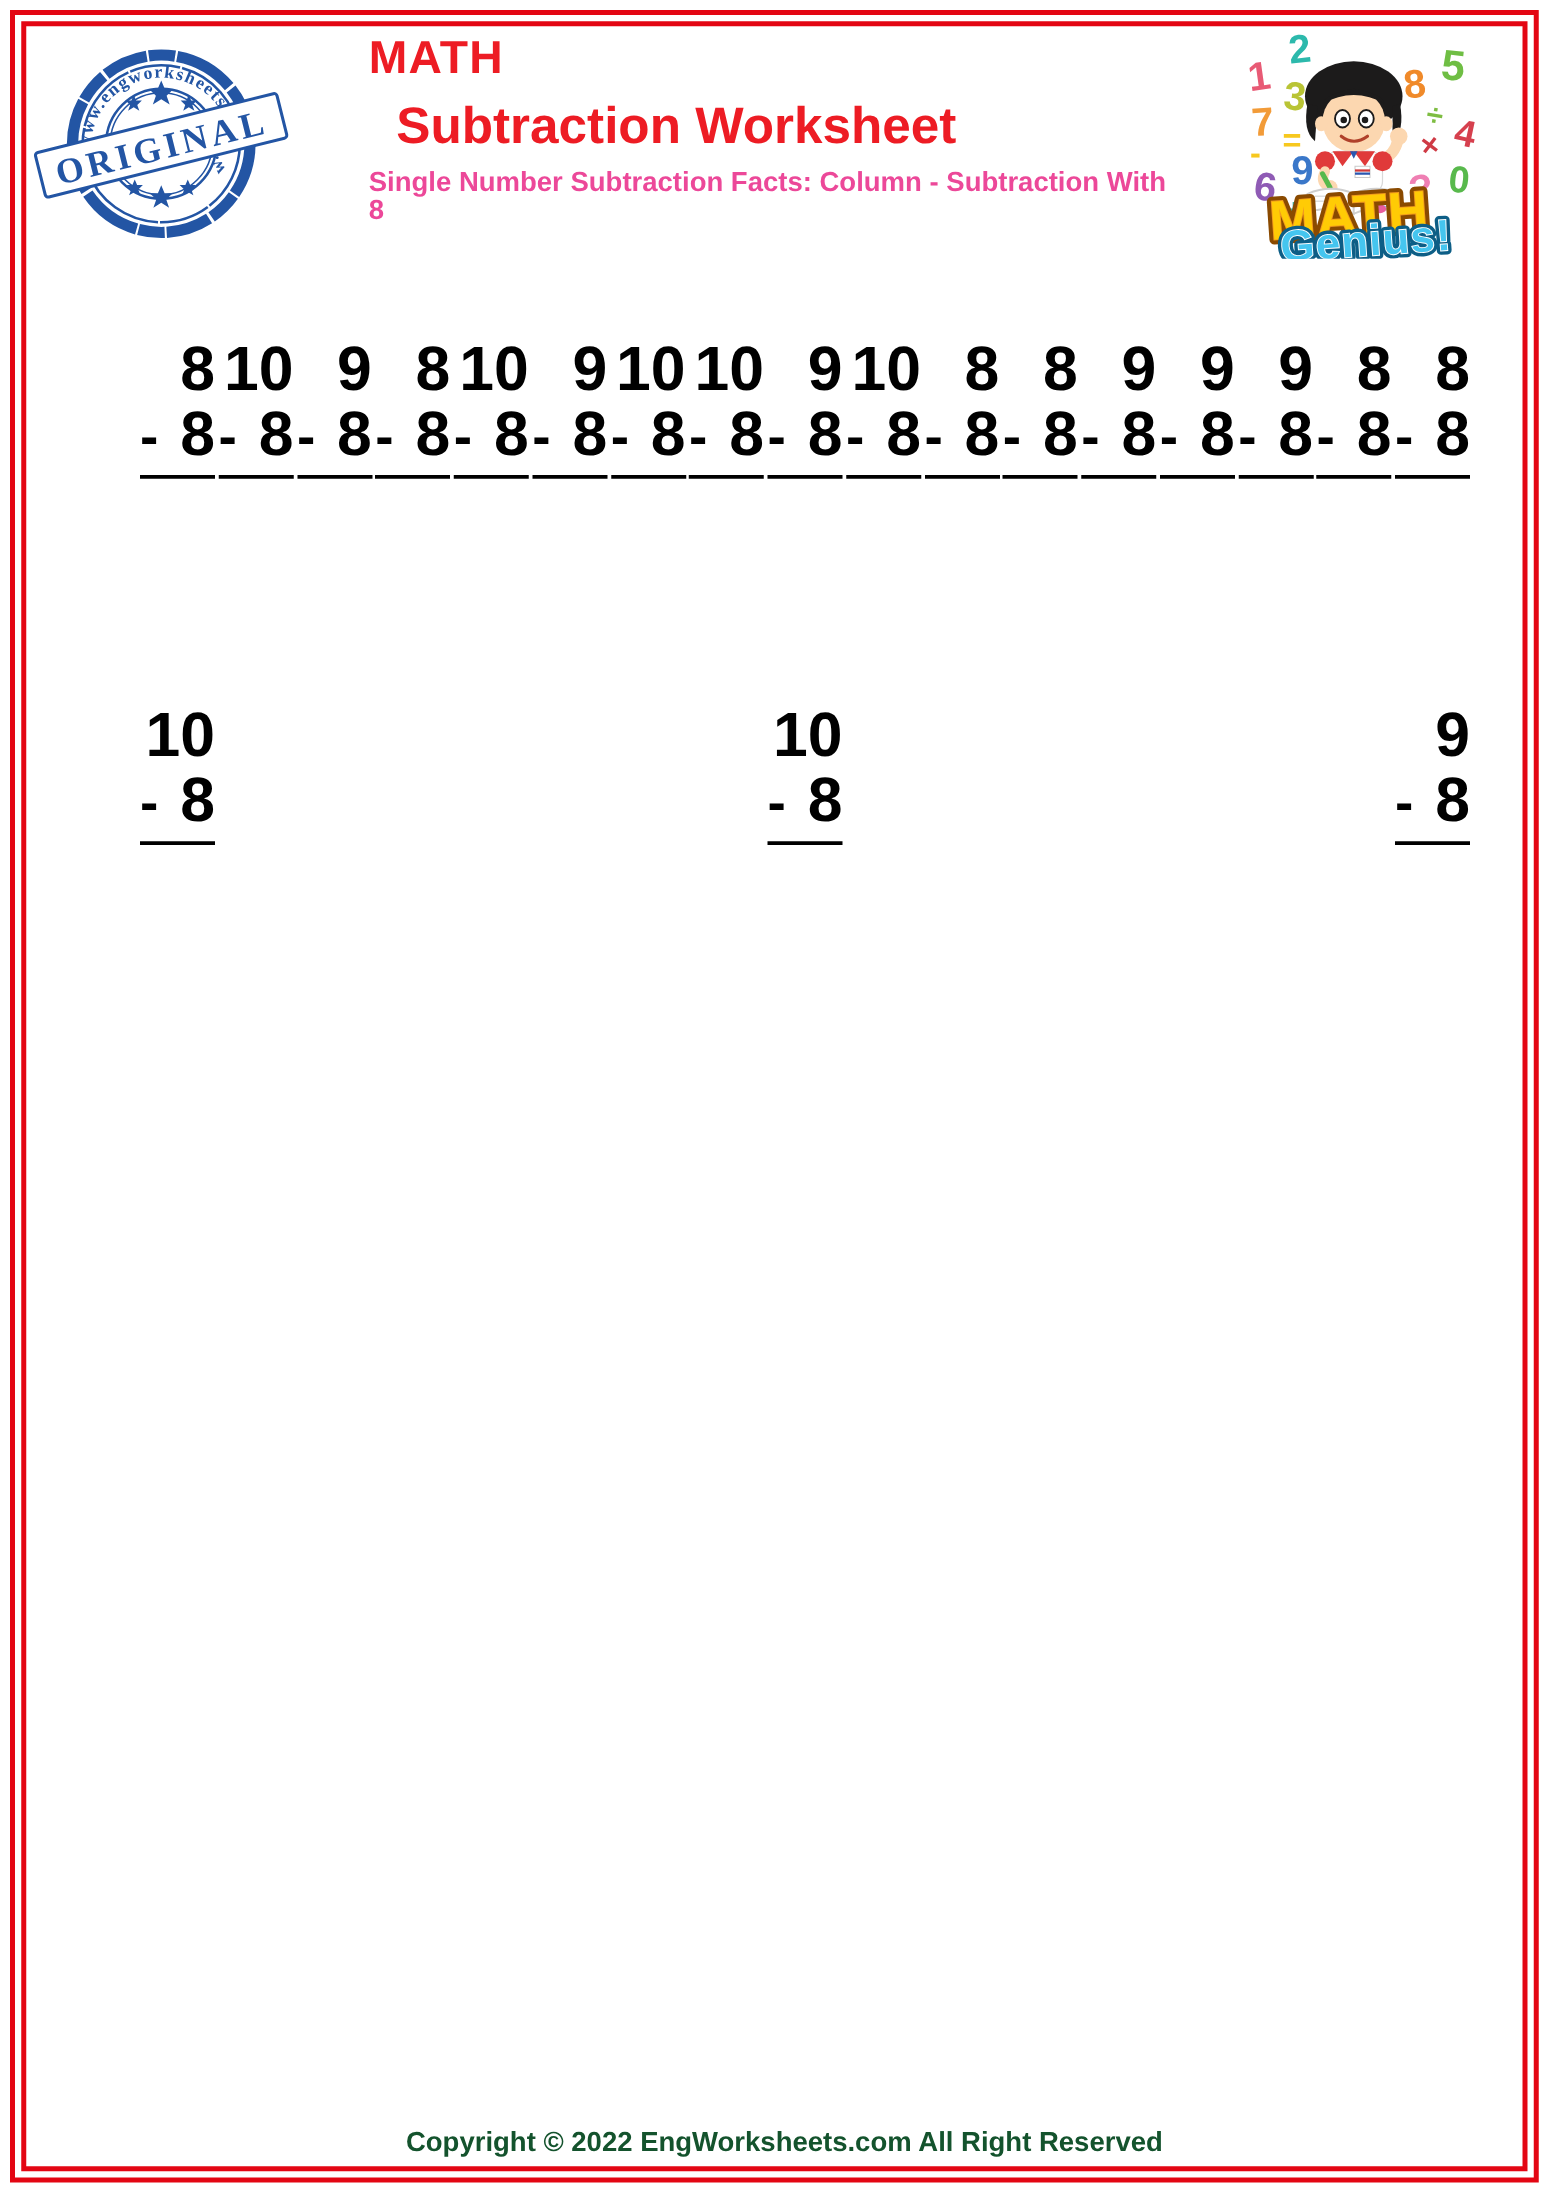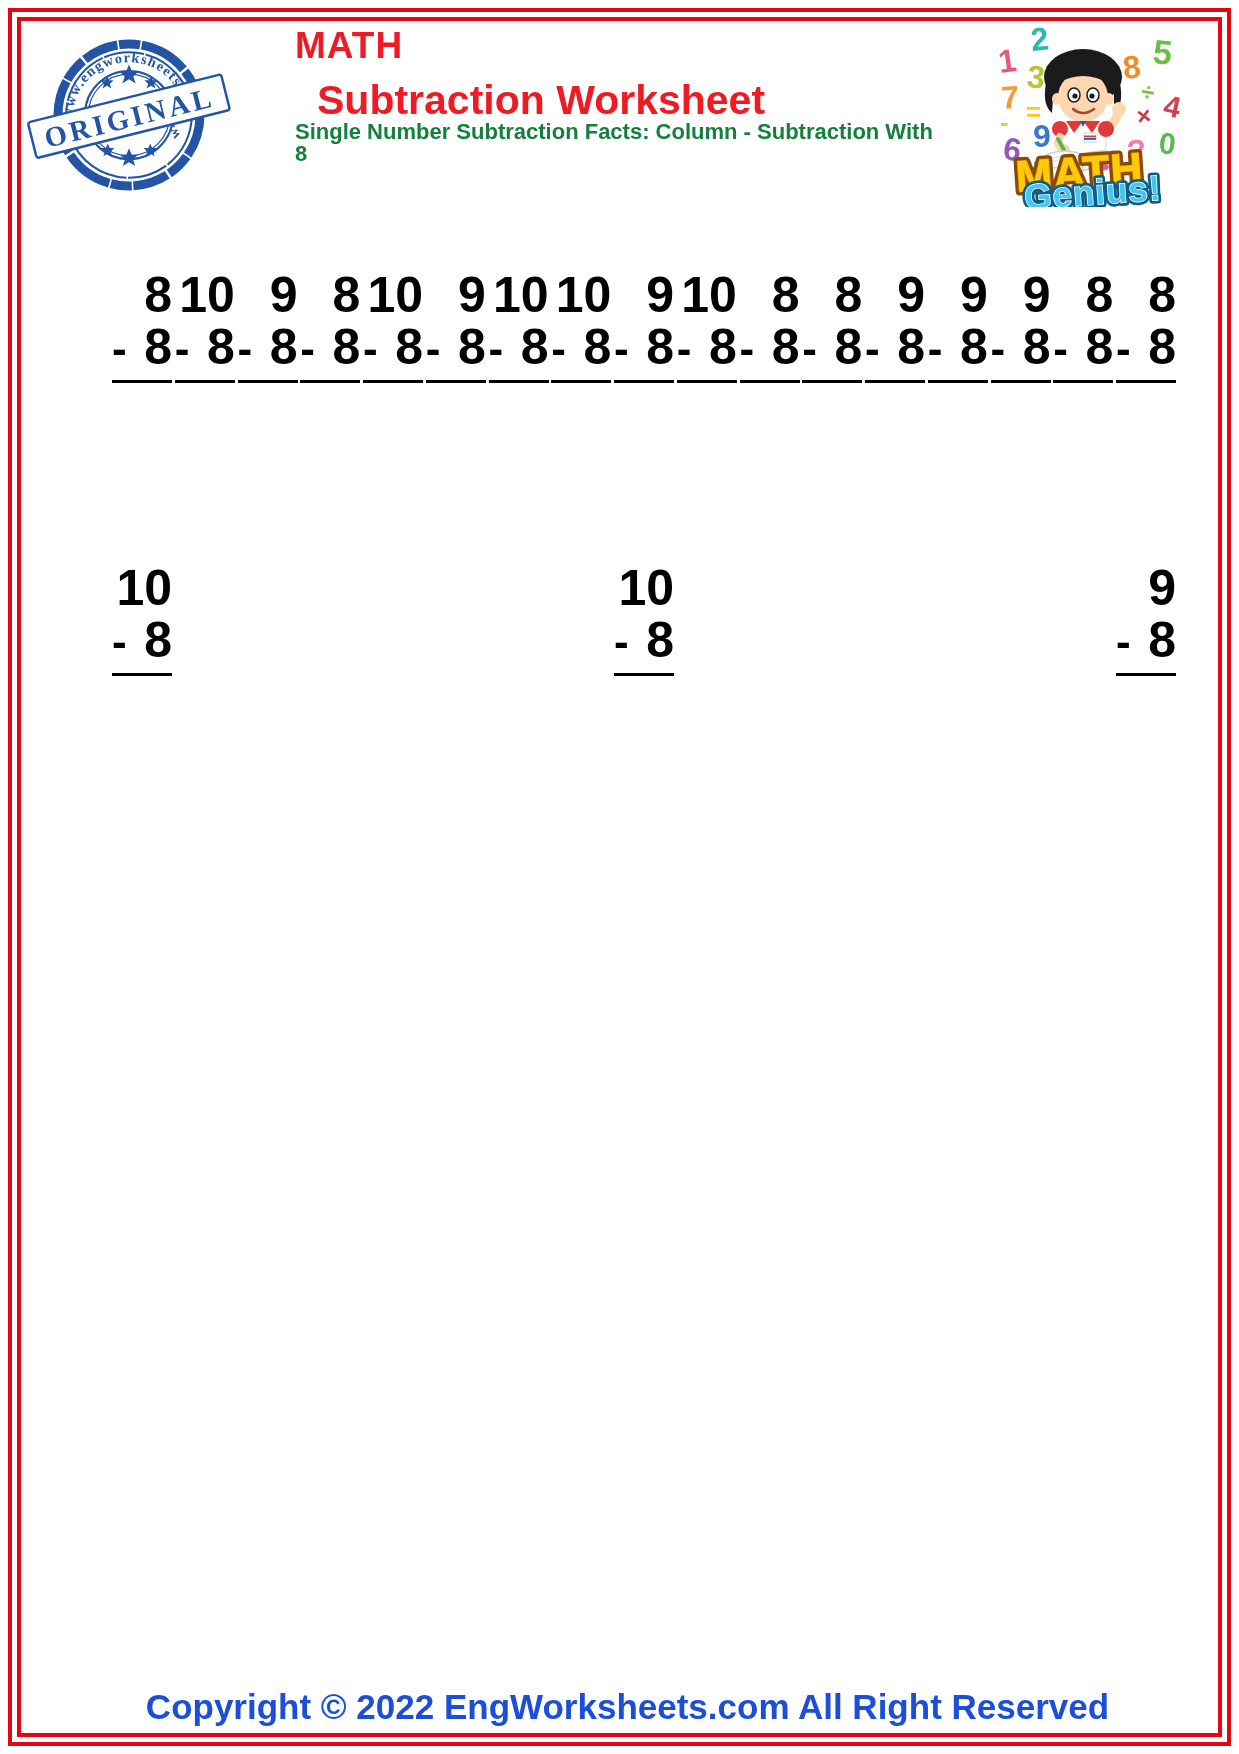--- a/index.html
+++ b/index.html
@@ -37,22 +37,22 @@
   }
   .category {
     font-size: 37px; font-weight: bold; color: #ed1c24;
     letter-spacing: 1px; line-height: 1.0;
   }
   .sheet-title {
     font-size: 41px; font-weight: bold; color: #ed1c24;
     line-height: 1.0; margin-top: 16px; margin-left: 22px;
   }
   .sheet-subtitle {
-    font-size: 22px; font-weight: bold; color: #15803d;
-    line-height: 1.0; 
+    font-size: 22px; font-weight: bold; color: #ec4899;
+    line-height: 1.0; margin-top: 14px;
   }
   .logo-wrap {
     position: absolute; right: 34px; top: 0px;
     width: 196px; height: 186px;
   }
 
   
   .problems {
     position: absolute; left: 0; right: 0; top: 248px;
     display: flex; flex-wrap: wrap;
@@ -72,22 +72,22 @@
     font-size: 50px; line-height: 1.04; font-weight: bold; color: #000;
     border-bottom: 3px solid #000;
     padding-bottom: 7px;
   }
   .p-op { font-size: 44px; }
 
   
   .footer {
     position: absolute; left: 16px; right: 0; bottom: 6px;
     text-align: center;
-    font-size: 35px; font-weight: bold;
-    color: #1d4ed8;
+    font-size: 22px; font-weight: bold;
+    color: #14532d;
   }
 </style>
 </head>
 <body>
 
 <div class="page">
   <div class="border-outer"></div>
   <div class="border-inner"></div>
 
   <div class="content">

